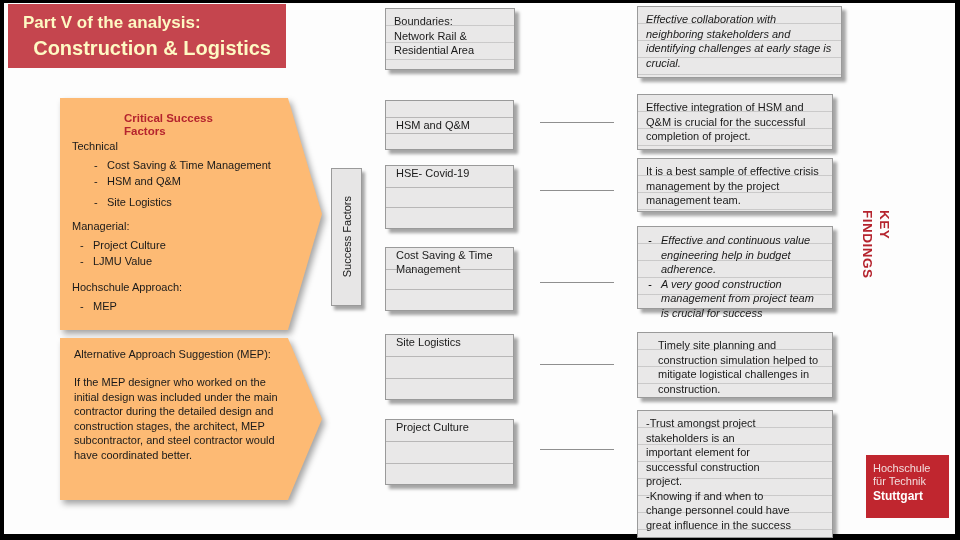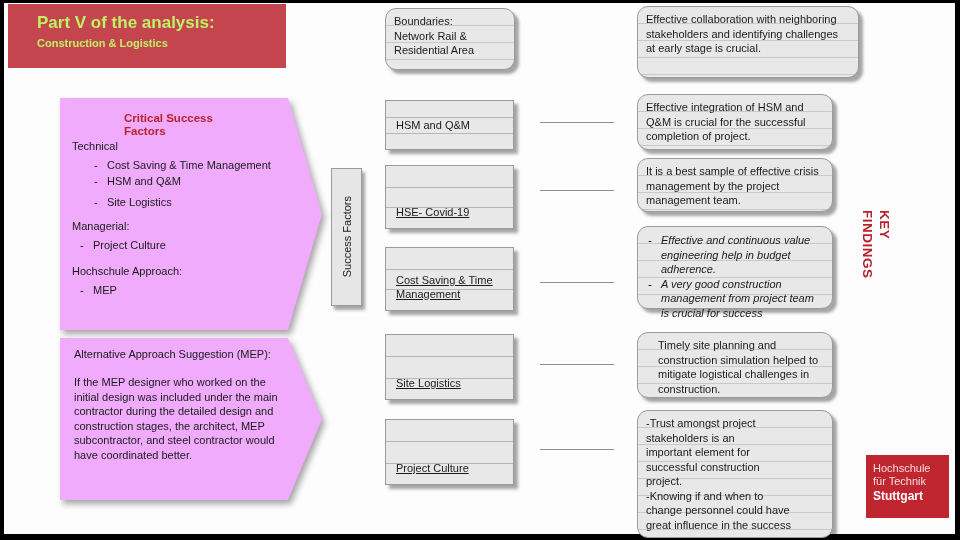--- a/index.html
+++ b/index.html
@@ -3,36 +3,36 @@
 <meta charset="utf-8">
 <style>
   * { margin:0; padding:0; box-sizing:border-box; }
   html,body { width:960px; height:540px; }
   body { background:#000; font-family:"Liberation Sans", sans-serif; color:#1a1a1a; }
   .stage { position:relative; width:960px; height:540px; background:#000; overflow:hidden; }
   .slide-bg { position:absolute; left:4px; top:3px; right:5px; bottom:6px; background:#fdfdfd; }
   .abs { position:absolute; }
 
   
-  .banner { left:8px; top:4px; width:278px; height:64px; background:#c5454e; color:#bef264; padding:9px 29px; }
+  .banner { left:8px; top:4px; width:278px; height:64px; background:#c5454e; color:#fef9c3; padding:9px 15px; }
   .banner .t1 { font-size:17px; font-weight:bold; }
-  .banner .t2 { font-size:11px; font-weight:bold; margin-top:4px; }
+  .banner .t2 { font-size:20px; font-weight:bold; margin-top:4px;text-align:right; }
 
   
   .paper { background:#e9e8e8; border:1px solid #9a9a9a; box-shadow:4px 4px 3px rgba(0,0,0,0.35); }
-  .lined { background-image:repeating-linear-gradient(180deg, rgba(0,0,0,0) 0 16px, rgba(110,110,110,0.25) 16px 17px);border-radius:11px; }
+  .lined { background-image:repeating-linear-gradient(180deg, rgba(0,0,0,0) 0 16px, rgba(110,110,110,0.25) 16px 17px); }
   .txt { font-size:11px; line-height:14.5px; padding:5px 8px; }
   .pre { white-space:pre-line; }
 
   .box-boundaries { left:385px; top:8px; width:130px; height:62px; }
-  .box-collab     { left:637px; top:6px; width:222px; height:72px; }
+  .box-collab     { left:637px; top:6px; width:205px; height:72px;font-style:italic; }
 
   
   .pent-wrap { filter:drop-shadow(3px 4px 3px rgba(0,0,0,0.35)); }
-  .pent { width:100%; height:100%; background:#f0abfc; clip-path:polygon(0 0, 87% 0, 100% 50%, 87% 100%, 0 100%); }
+  .pent { width:100%; height:100%; background:#fdba74; clip-path:polygon(0 0, 87% 0, 100% 50%, 87% 100%, 0 100%); }
   .csf-wrap { left:60px; top:98px; width:262px; height:232px; }
   .alt-wrap { left:60px; top:338px; width:262px; height:162px; }
   .csf-inner { padding:14px 36px 0 12px; }
   .csf-head { color:#b5242e; font-weight:bold; font-size:11.5px; line-height:13px; margin-left:52px; }
   .csf-label { font-size:11px; margin-top:2px; }
   .csf-label.sp1 { margin-top:10px; }
   .csf-label.sp2 { margin-top:12px; }
   ul.csf-list { list-style:none; margin-top:5px; }
   ul.csf-list li { position:relative; padding-left:15px; font-size:11px; line-height:16px; }
   ul.csf-list li::before { content:"-"; position:absolute; left:2px; }
@@ -49,21 +49,21 @@
   .succ span { writing-mode:vertical-rl; transform:rotate(180deg); font-size:11px; }
   .keyf { left:855px; top:210px; width:38px; height:102px; writing-mode:vertical-rl;
           color:#b5242e; font-weight:bold; font-size:13.5px; line-height:17px; letter-spacing:0.5px; }
 
   
   .factor { left:385px; width:129px; display:flex; padding:0 10px; font-size:11px; line-height:14px; }
   .factor::before, .factor::after { content:""; position:absolute; left:0; right:0; height:1px; background:rgba(110,110,110,0.4); }
   .factor::before { top:33.3%; }
   .factor::after  { top:66.6%; }
   .f-center { align-items:center; }
-  .f-low { align-items:flex-end; padding-bottom:9px;text-decoration:underline; }
+  .f-low { padding-bottom:9px; }
   .f1 { top:100px; height:50px; }
   .f2 { top:165px; height:64px; }
   .f3 { top:247px; height:64px; }
   .f4 { top:334px; height:66px; }
   .f5 { top:419px; height:66px; }
 
   
   .conn { left:540px; width:74px; height:0; border-top:1px solid #8f8f8f; }
 
   
@@ -109,20 +109,21 @@
 Factors</div>
         <div class="csf-label">Technical</div>
         <ul class="csf-list t">
           <li>Cost Saving &amp; Time Management</li>
           <li>HSM and Q&amp;M</li>
           <li class="gap">Site Logistics</li>
         </ul>
         <div class="csf-label sp1">Managerial:</div>
         <ul class="csf-list m">
           <li>Project Culture</li>
+          <li>LJMU Value</li>
         </ul>
         <div class="csf-label sp2">Hochschule Approach:</div>
         <ul class="csf-list m">
           <li>MEP</li>
         </ul>
       </div>
     </div>
   </div>
 
   <div class="abs succ">

